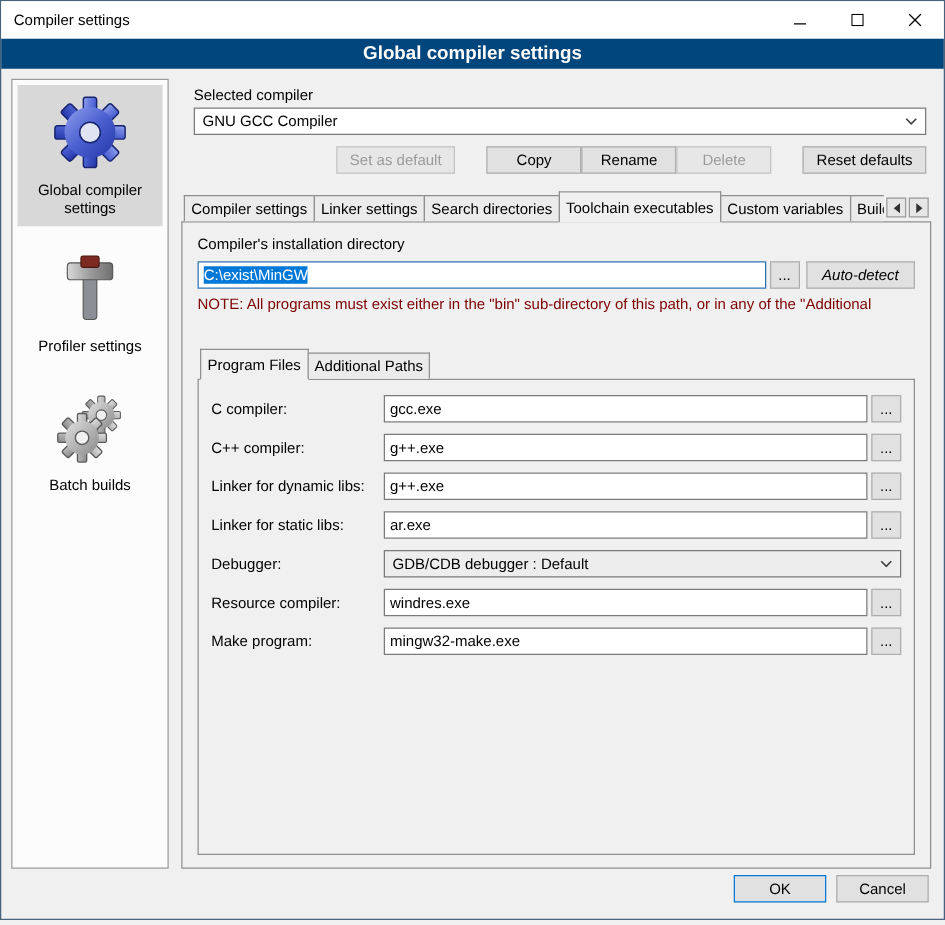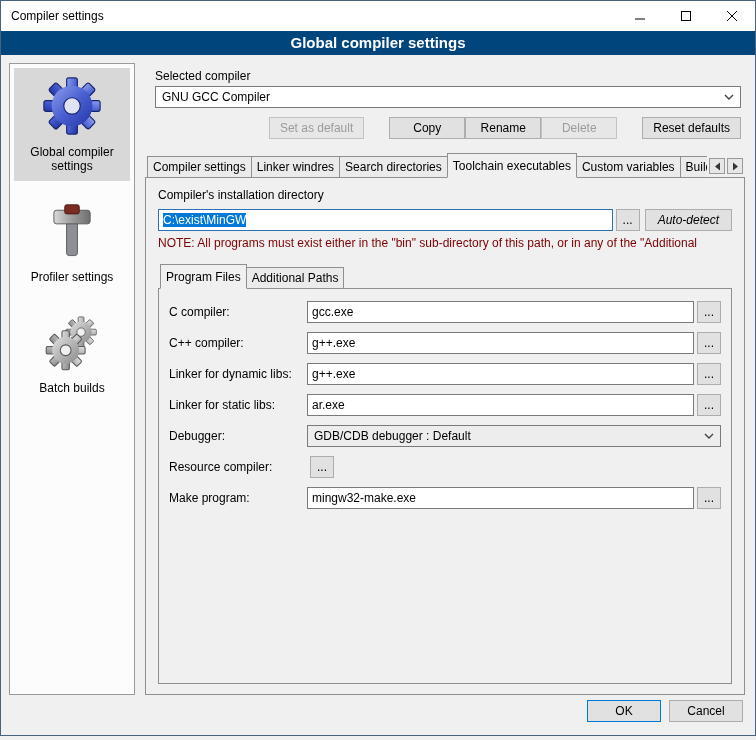--- a/index.html
+++ b/index.html
@@ -88,21 +88,21 @@
     display: flex; align-items: center; padding: 0 4px;
     overflow: hidden; white-space: nowrap;
   }
   .textbox.focused { border-color: #2a72b5; }
   .textbox .sel { background: var(--selection-bg, #0078d7); color: #fff; }
   .dir-row .textbox { flex: 1; }
   .browse { width: 24px; min-width: 24px; padding: 0; margin-left: 3px; }
   .autodetect { margin-left: 5px; padding: 0 12px; font-style: italic; }
   .note { margin-top: 5px; color: var(--note-text, #7d0000); white-space: nowrap; overflow: hidden; }
   
-  .subtabbar { display: flex; align-items: flex-end; height: 25px; margin-top: 13px; position: relative; z-index: 2; padding-left: 2px; flex: 0 0 25px; }
+  .subtabbar { display: flex; align-items: flex-end; height: 25px; margin-top: 28px; position: relative; z-index: 2; padding-left: 2px; flex: 0 0 25px; }
   .subpanel { flex: 1; border: 1px solid #8f8f8f; background: #f0f0f0; padding: 12px 10px 0 10px; min-height: 0; }
   .form-row { display: flex; align-items: center; margin-bottom: 9px; }
   .form-label { flex: 0 0 138px; width: 138px; }
   .form-row .textbox { flex: 1; }
   .form-row .combo { flex: 1; }
   
   .footer { flex: 0 0 40px; display: flex; justify-content: flex-end; align-items: center; gap: 8px; padding: 0 12px 8px 0; }
   .footer .btn { min-width: 74px; }
 </style>
 </head>
@@ -229,21 +229,21 @@
       <div class="btn-row">
         <button class="btn disabled">Set as default</button>
         <button class="btn gap-left">Copy</button>
         <button class="btn">Rename</button>
         <button class="btn disabled">Delete</button>
         <button class="btn gap-left">Reset defaults</button>
       </div>
 
       <div class="tabbar">
         <div class="tab">Compiler settings</div>
-        <div class="tab">Linker windres</div>
+        <div class="tab">Linker settings</div>
         <div class="tab">Search directories</div>
         <div class="tab active">Toolchain executables</div>
         <div class="tab">Custom variables</div>
         <div class="tab clipped">Build options</div>
         <div class="tab-arrows">
           <div class="arrow-btn">
             <svg width="7" height="9">
                 <polygon points="6,0.5 1,4.5 6,8.5" fill="#333"></polygon>
               </svg>
           </div>
@@ -315,20 +315,23 @@
               <span class="chev">
                 <svg width="10" height="6">
                     <path d="M1 1 L5 5 L9 1" fill="none" stroke="#444" stroke-width="1.4"></path>
                   </svg>
               </span>
             </div>
           </div>
 
           <div class="form-row">
             <span class="form-label">Resource compiler:</span>
+            <div class="textbox">
+              <span>windres.exe</span>
+            </div>
             <button class="btn browse">...</button>
           </div>
 
           <div class="form-row">
             <span class="form-label">Make program:</span>
             <div class="textbox">
               <span>mingw32-make.exe</span>
             </div>
             <button class="btn browse">...</button>
           </div>

